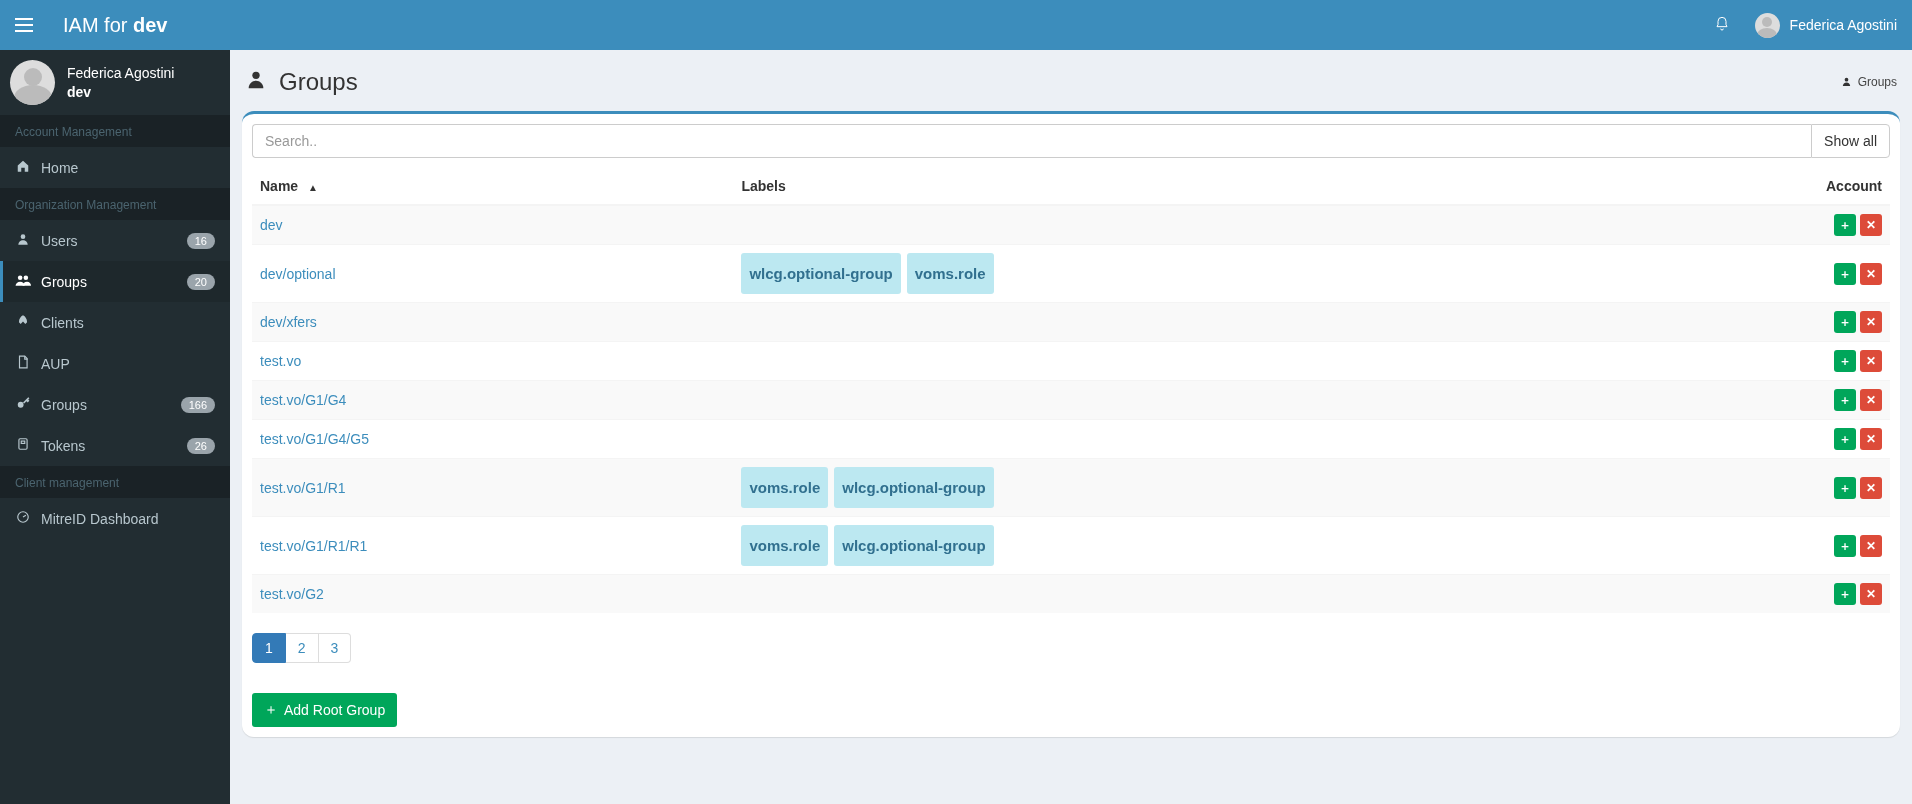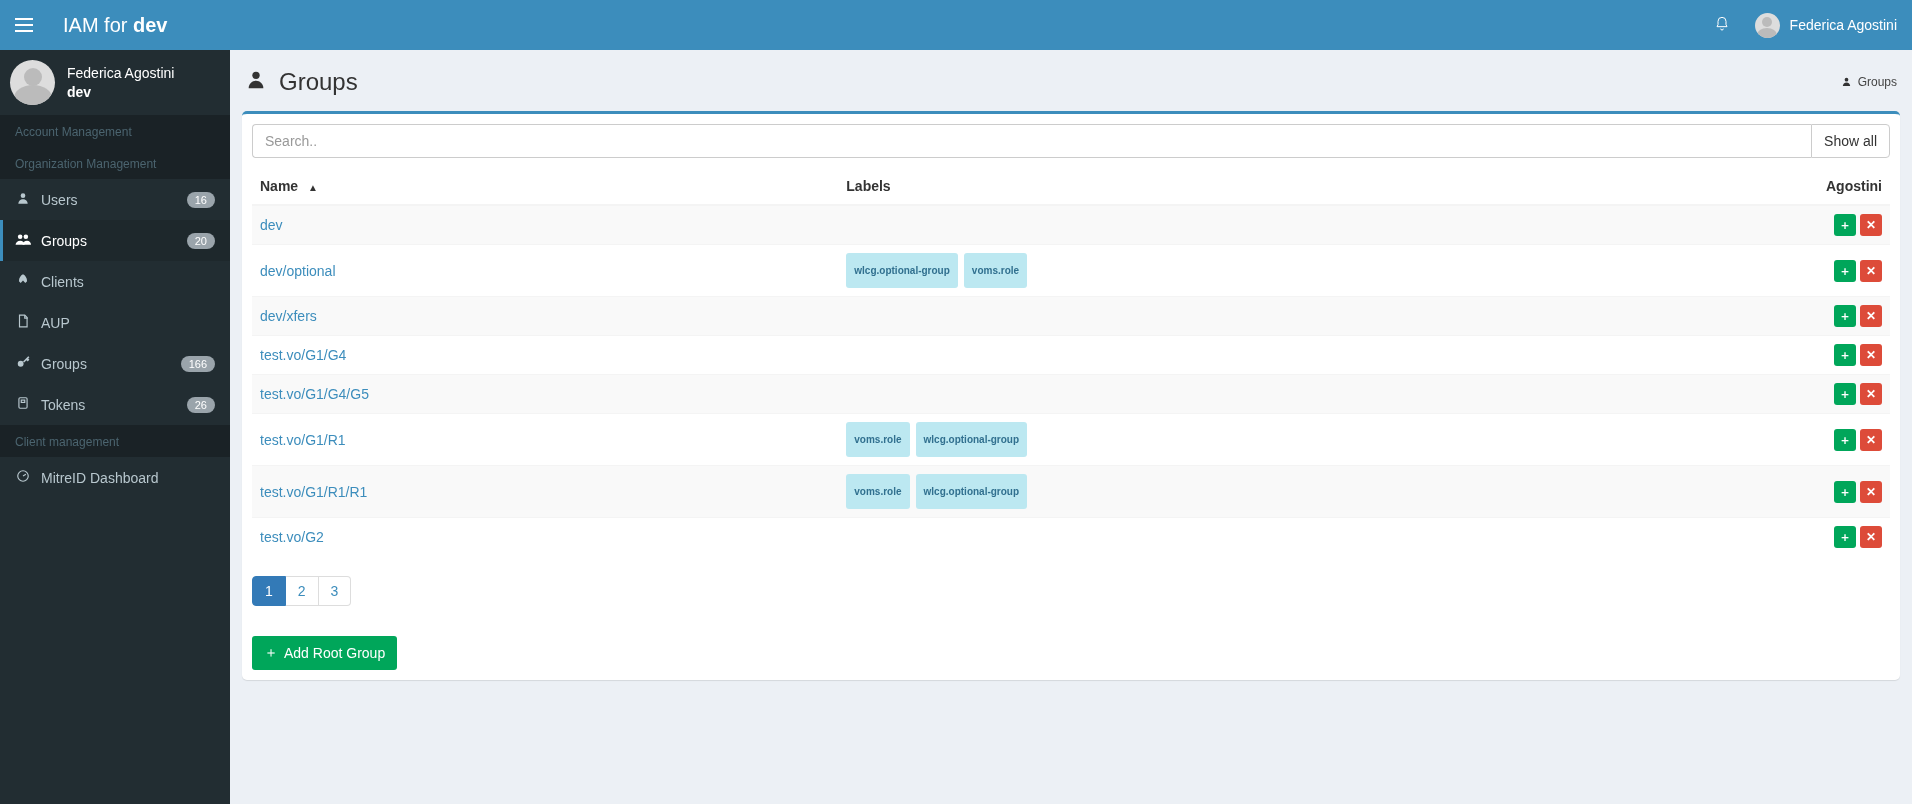--- a/index.html
+++ b/index.html
@@ -72,21 +72,21 @@
     background:#ecf0f5; padding:15px 15px 10px; border-top:3px solid #3c8dbc00;
     display:flex; align-items:center; justify-content:space-between;
   }
   .content-header .title { display:flex; align-items:center; gap:12px; font-size:24px; color:#333; }
   .content-header .title .ico { color:#333; }
   .breadcrumb { font-size:12px; color:#444; display:flex; align-items:center; gap:6px; }
   .breadcrumb .ico { font-size:11px; }
 
   
   .box {
-    margin:5px 12px 25px; background:#fff; border-top:3px solid #3c8dbc; border-radius:5px;
+    margin:5px 12px 25px; background:#fff; border-top:3px solid #3c8dbc; border-radius:12px;
     box-shadow:0 1px 1px rgba(0,0,0,0.1); padding:0;
   }
   .box-body { padding:10px; }
 
   .search-row { display:flex; }
   .search-input {
     flex:1; height:34px; padding:6px 12px; font-size:14px; color:#555;
     border:1px solid #ccc; border-right:none; border-radius:4px 0 0 4px;
     outline:none;
   }
@@ -99,21 +99,21 @@
   
   table.groups { width:100%; border-collapse:collapse; margin-top:10px; }
   table.groups th { text-align:left; font-weight:700; padding:10px 8px; border-bottom:2px solid #f4f4f4; font-size:14px; }
   table.groups th.actions, table.groups td.actions { text-align:right; white-space:nowrap; width:100px;}
   table.groups td { padding:8px 8px; border-top:1px solid #f4f4f4; vertical-align:middle; }
   table.groups tr:nth-child(odd) td { background:#f9f9f9; }
   table.groups td.name a { color:#3c8dbc; }
   .caret-up { font-size:10px; margin-left:6px; color:#333; }
 
   .label-pill {
-    display:inline-block; background:#bce8f1; color:#31708f; font-size:10px; font-weight:700;
+    display:inline-block; background:#bce8f1; color:#31708f; font-size:15px; font-weight:700;
     padding:12px 8px; border-radius:3px; margin-right:6px;
   }
 
   .btn-sm {
     display:inline-flex; align-items:center; justify-content:center;
     width:22px; height:22px; border-radius:3px; color:#fff; border:none; cursor:pointer;
     font-size:12px; font-weight:700; line-height:1;
   }
   .btn-green { background:#00a65a; }
   .btn-red   { background:#dd4b39; }
@@ -166,20 +166,26 @@
   <aside class="sidebar">
     <div class="user-panel">
       <span class="avatar"></span>
       <div class="info">
         <div class="name">Federica Agostini</div>
         <div class="org">dev</div>
       </div>
     </div>
     <div id="sidebar-nav">
         <div class="nav-header">Account Management</div>
+        <div class="nav-item">
+          <span class="ico"><svg width="14" height="14" viewBox="0 0 24 24" fill="currentColor">
+              <path d="M3 11l9-8 9 8v10a1 1 0 0 1-1 1h-5v-7h-6v7H4a1 1 0 0 1-1-1z"></path>
+            </svg></span>
+          <span>Home</span>
+        </div>
         <div class="nav-header">Organization Management</div>
         <div class="nav-item">
           <span class="ico"><svg width="14" height="14" viewBox="0 0 24 24" fill="currentColor">
               <circle cx="12" cy="8" r="4"></circle>
               <path d="M4 22c0-4.4 3.6-8 8-8s8 3.6 8 8"></path>
             </svg></span>
           <span>Users</span>
           <span class="badge">16</span>
         </div>
         <div class="nav-item active">
@@ -264,21 +270,21 @@
         </div>
 
         <table class="groups">
           <thead>
             <tr>
               <th>
                 <span>Name</span>
                 <span class="caret-up">▲</span>
               </th>
               <th>Labels</th>
-              <th class="actions">Agostini</th>
+              <th class="actions">Account</th>
             </tr>
           </thead>
           <tbody id="groups-tbody">
               <tr>
                 <td class="name"><a href="#">dev</a></td>
                 <td></td>
                 <td class="actions"><button class="btn-sm btn-green">
                     <span>＋</span>
                   </button><button class="btn-sm btn-red">
                     <span>✕</span>
@@ -288,20 +294,29 @@
                 <td class="name"><a href="#">dev/optional</a></td>
                 <td><span class="label-pill">wlcg.optional-group</span><span class="label-pill">voms.role</span></td>
                 <td class="actions"><button class="btn-sm btn-green">
                     <span>＋</span>
                   </button><button class="btn-sm btn-red">
                     <span>✕</span>
                   </button></td>
               </tr>
               <tr>
                 <td class="name"><a href="#">dev/xfers</a></td>
+                <td></td>
+                <td class="actions"><button class="btn-sm btn-green">
+                    <span>＋</span>
+                  </button><button class="btn-sm btn-red">
+                    <span>✕</span>
+                  </button></td>
+              </tr>
+              <tr>
+                <td class="name"><a href="#">test.vo</a></td>
                 <td></td>
                 <td class="actions"><button class="btn-sm btn-green">
                     <span>＋</span>
                   </button><button class="btn-sm btn-red">
                     <span>✕</span>
                   </button></td>
               </tr>
               <tr>
                 <td class="name"><a href="#">test.vo/G1/G4</a></td>
                 <td></td>

